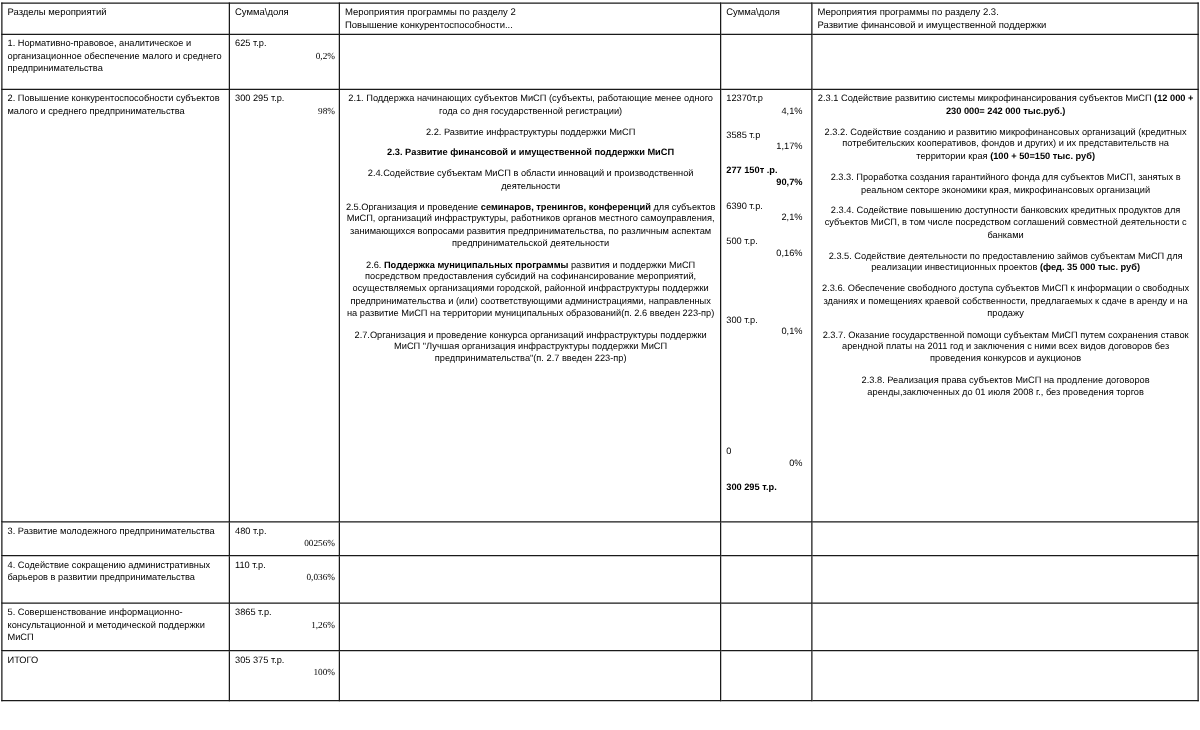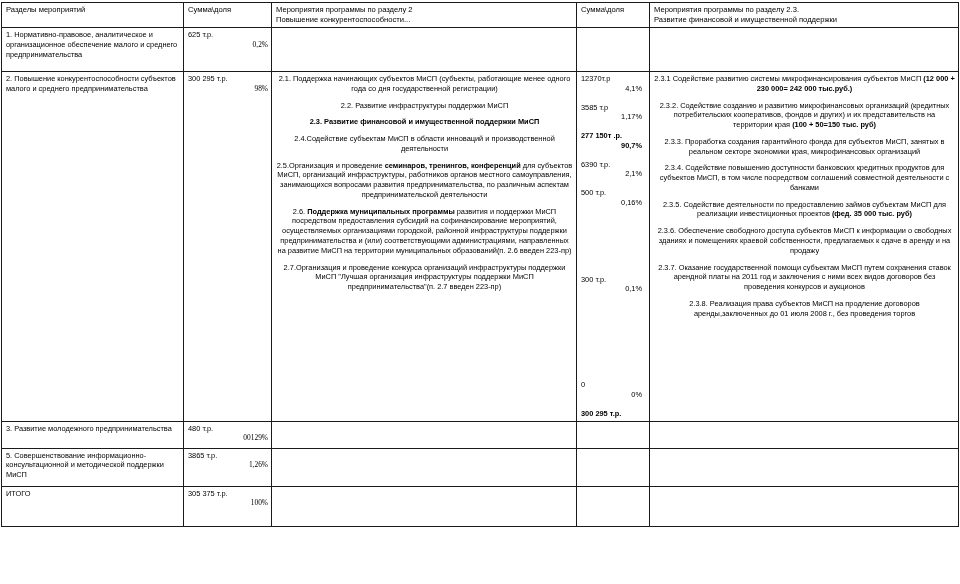--- a/index.html
+++ b/index.html
@@ -141,21 +141,21 @@
             <span class="p">90,7%</span>
           </span>
           <span class="money" style="margin-top:8px">
             <span class="v">6390 т.р.</span>
             <span class="p">2,1%</span>
           </span>
           <span class="money" style="margin-top:9px">
             <span class="v">500 т.р.</span>
             <span class="p">0,16%</span>
           </span>
-          <span class="money" style="margin-top:67px">
+          <span class="money" style="margin-top:43px">
             <span class="v">300 т.р.</span>
             <span class="p">0,1%</span>
           </span>
           <span class="money" style="margin-top:86px">
             <span class="v">0</span>
             <span class="p">0%</span>
           </span>
           <span class="b nowrap" style="display:block">300 295 т.р.</span>
         </td>
         <td>
@@ -167,27 +167,37 @@
           <span class="para"><span>2.3.6. Обеспечение свободного доступа субъектов МиСП к информации о свободных зданиях и помещениях краевой собственности, предлагаемых к сдаче в  аренду и на продажу</span></span>
           <span class="para"><span>2.3.7. Оказание государственной помощи субъектам МиСП путем сохранения ставок арендной платы на 2011 год и заключения с ними всех видов договоров без проведения конкурсов и аукционов</span></span>
           <span class="para"><span>2.3.8.  Реализация права субъектов МиСП на продление договоров аренды,заключенных до 01 июля 2008 г., без проведения торгов</span></span>
         </td>
       </tr>
 
       <tr style="height:27px">
         <td>3. Развитие молодежного предпринимательства</td>
         <td>
           <span class="amt-top">480 т.р.</span>
-          <span class="amt-bot" style="display:block">00129%</span>
-        </td>
-        <td></td>
-        <td></td>
-        <td></td>
-      </tr>
-
+          <span class="amt-bot" style="display:block">00256%</span>
+        </td>
+        <td></td>
+        <td></td>
+        <td></td>
+      </tr>
+
+      <tr style="height:38px">
+        <td>4.  Содействие сокращению административных барьеров в развитии предпринимательства</td>
+        <td>
+          <span class="amt-top">110 т.р.</span>
+          <span class="amt-bot" style="display:block">0,036%</span>
+        </td>
+        <td></td>
+        <td></td>
+        <td></td>
+      </tr>
 
       <tr style="height:38px">
         <td>5. Совершенствование информационно-консультационной и методической поддержки МиСП</td>
         <td>
           <span class="amt-top">3865 т.р.</span>
           <span class="amt-bot" style="display:block">1,26%</span>
         </td>
         <td></td>
         <td></td>
         <td></td>

